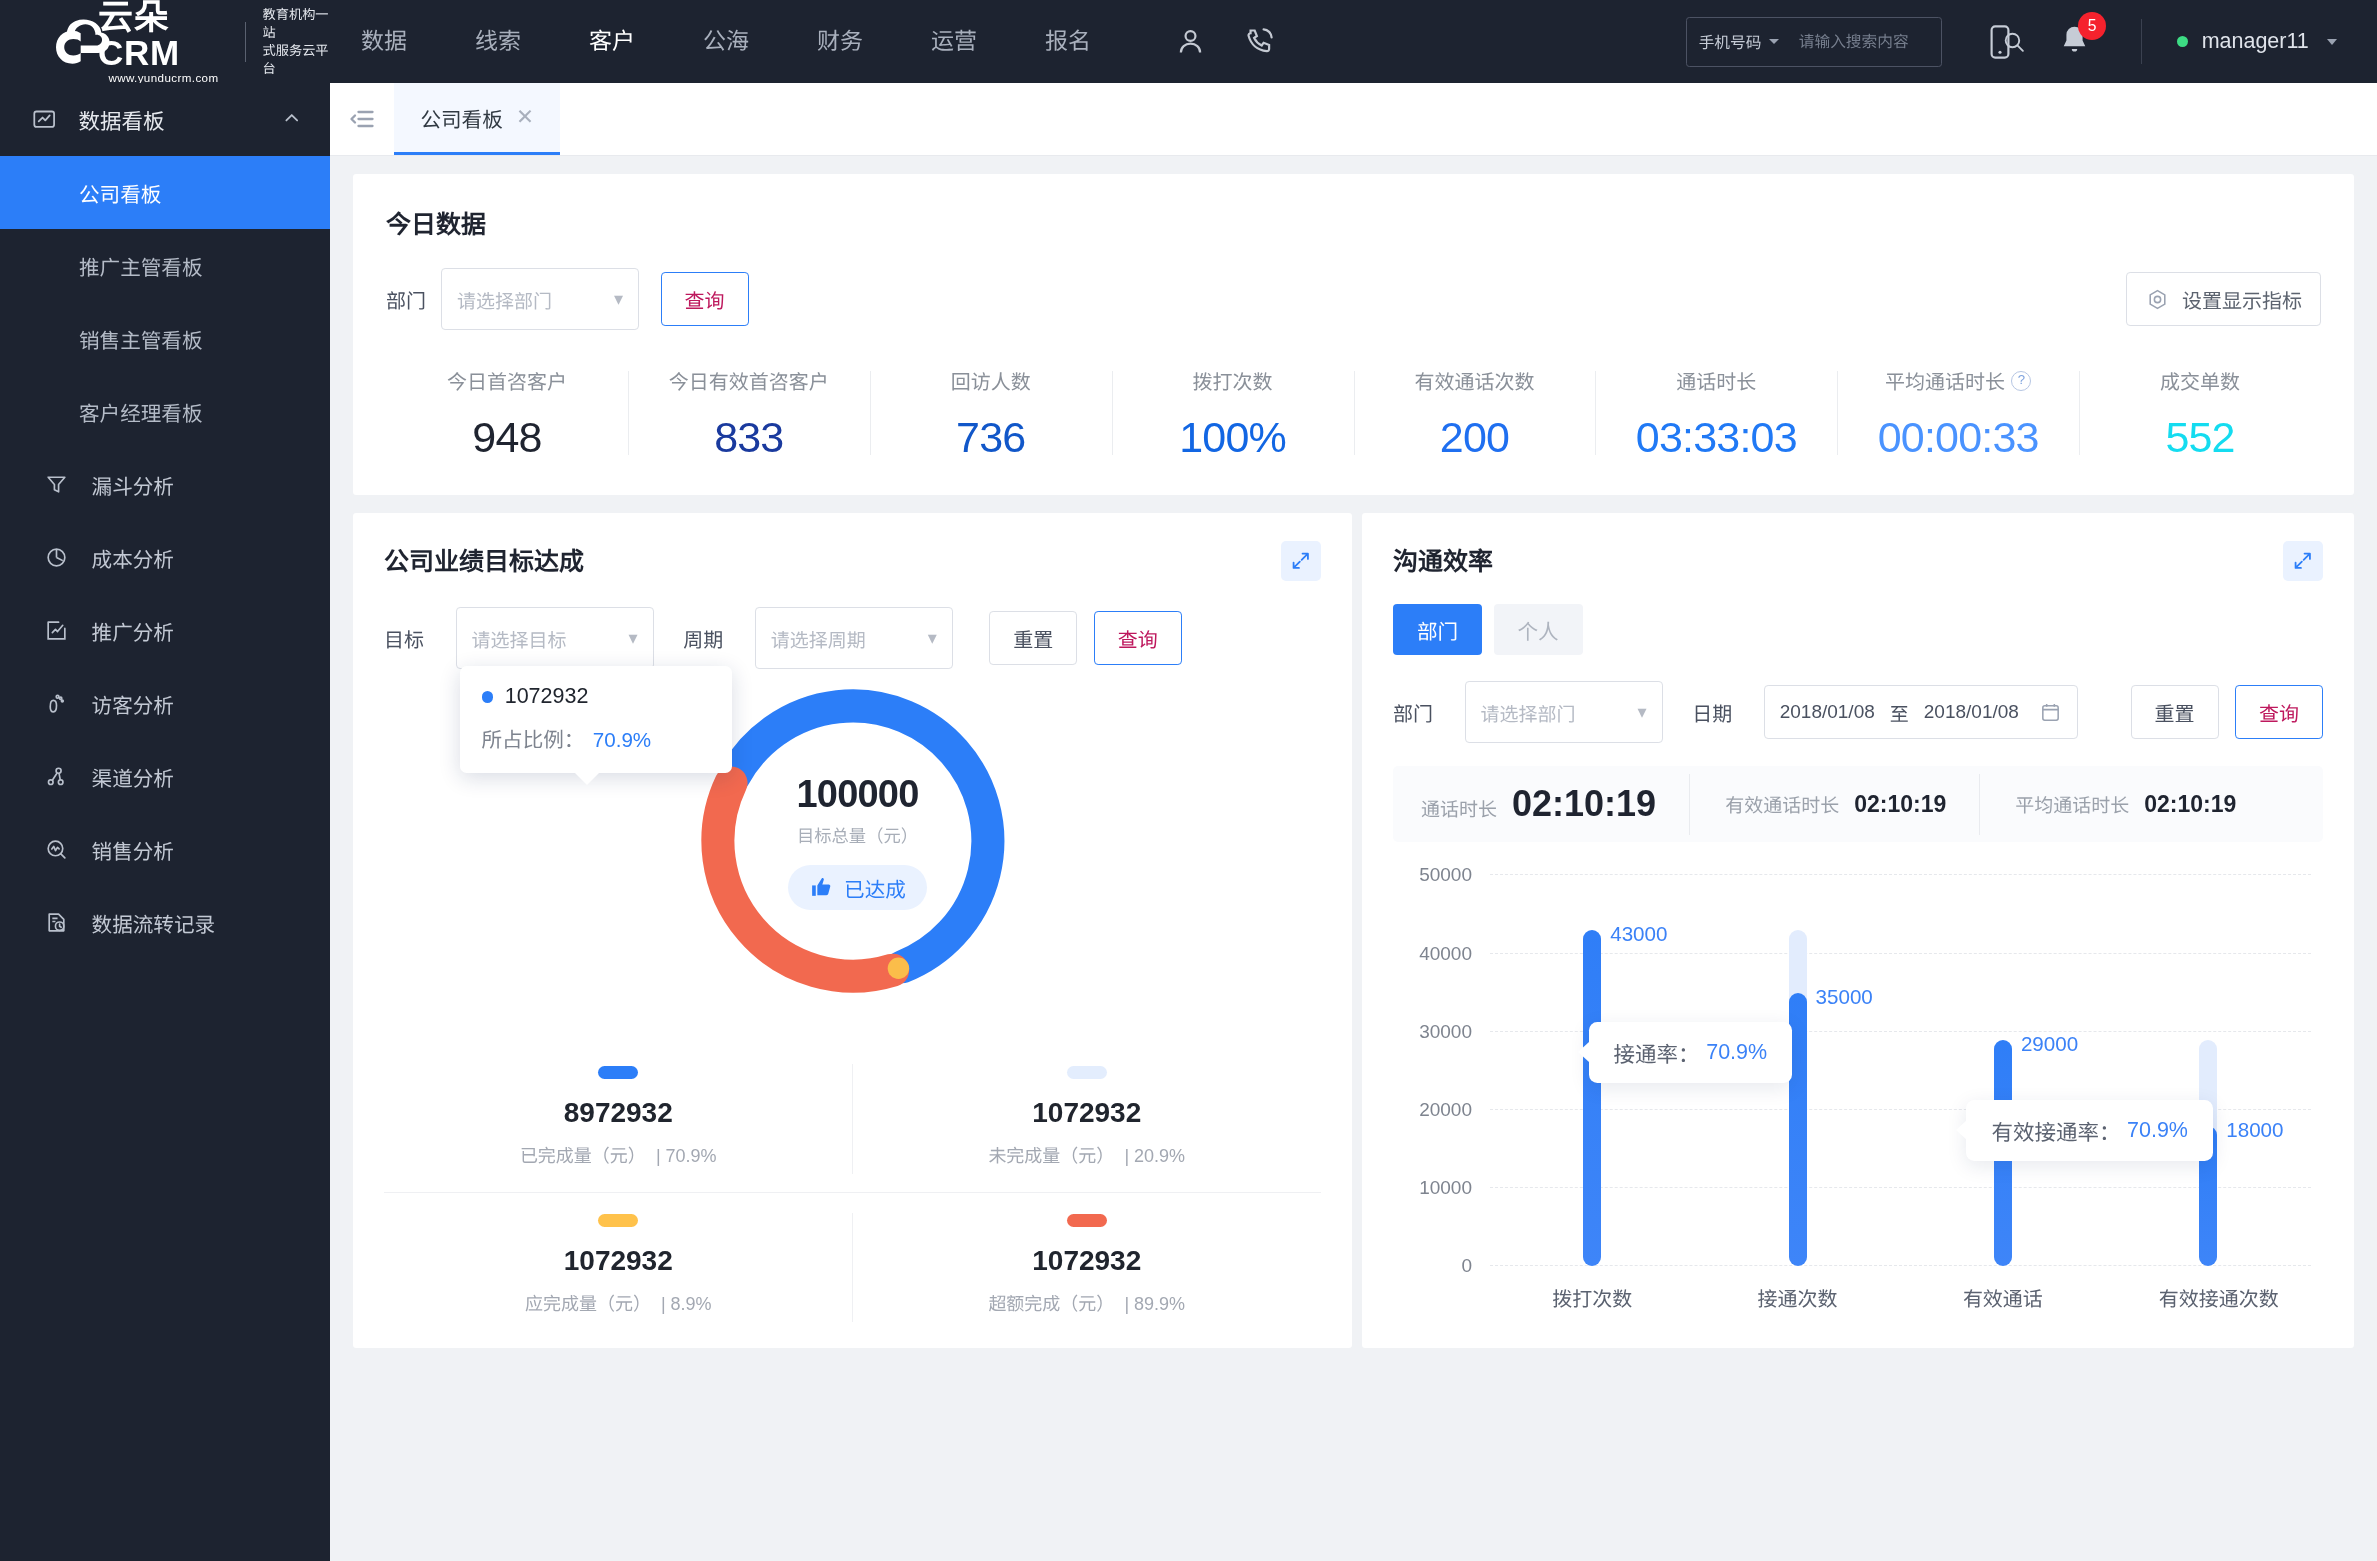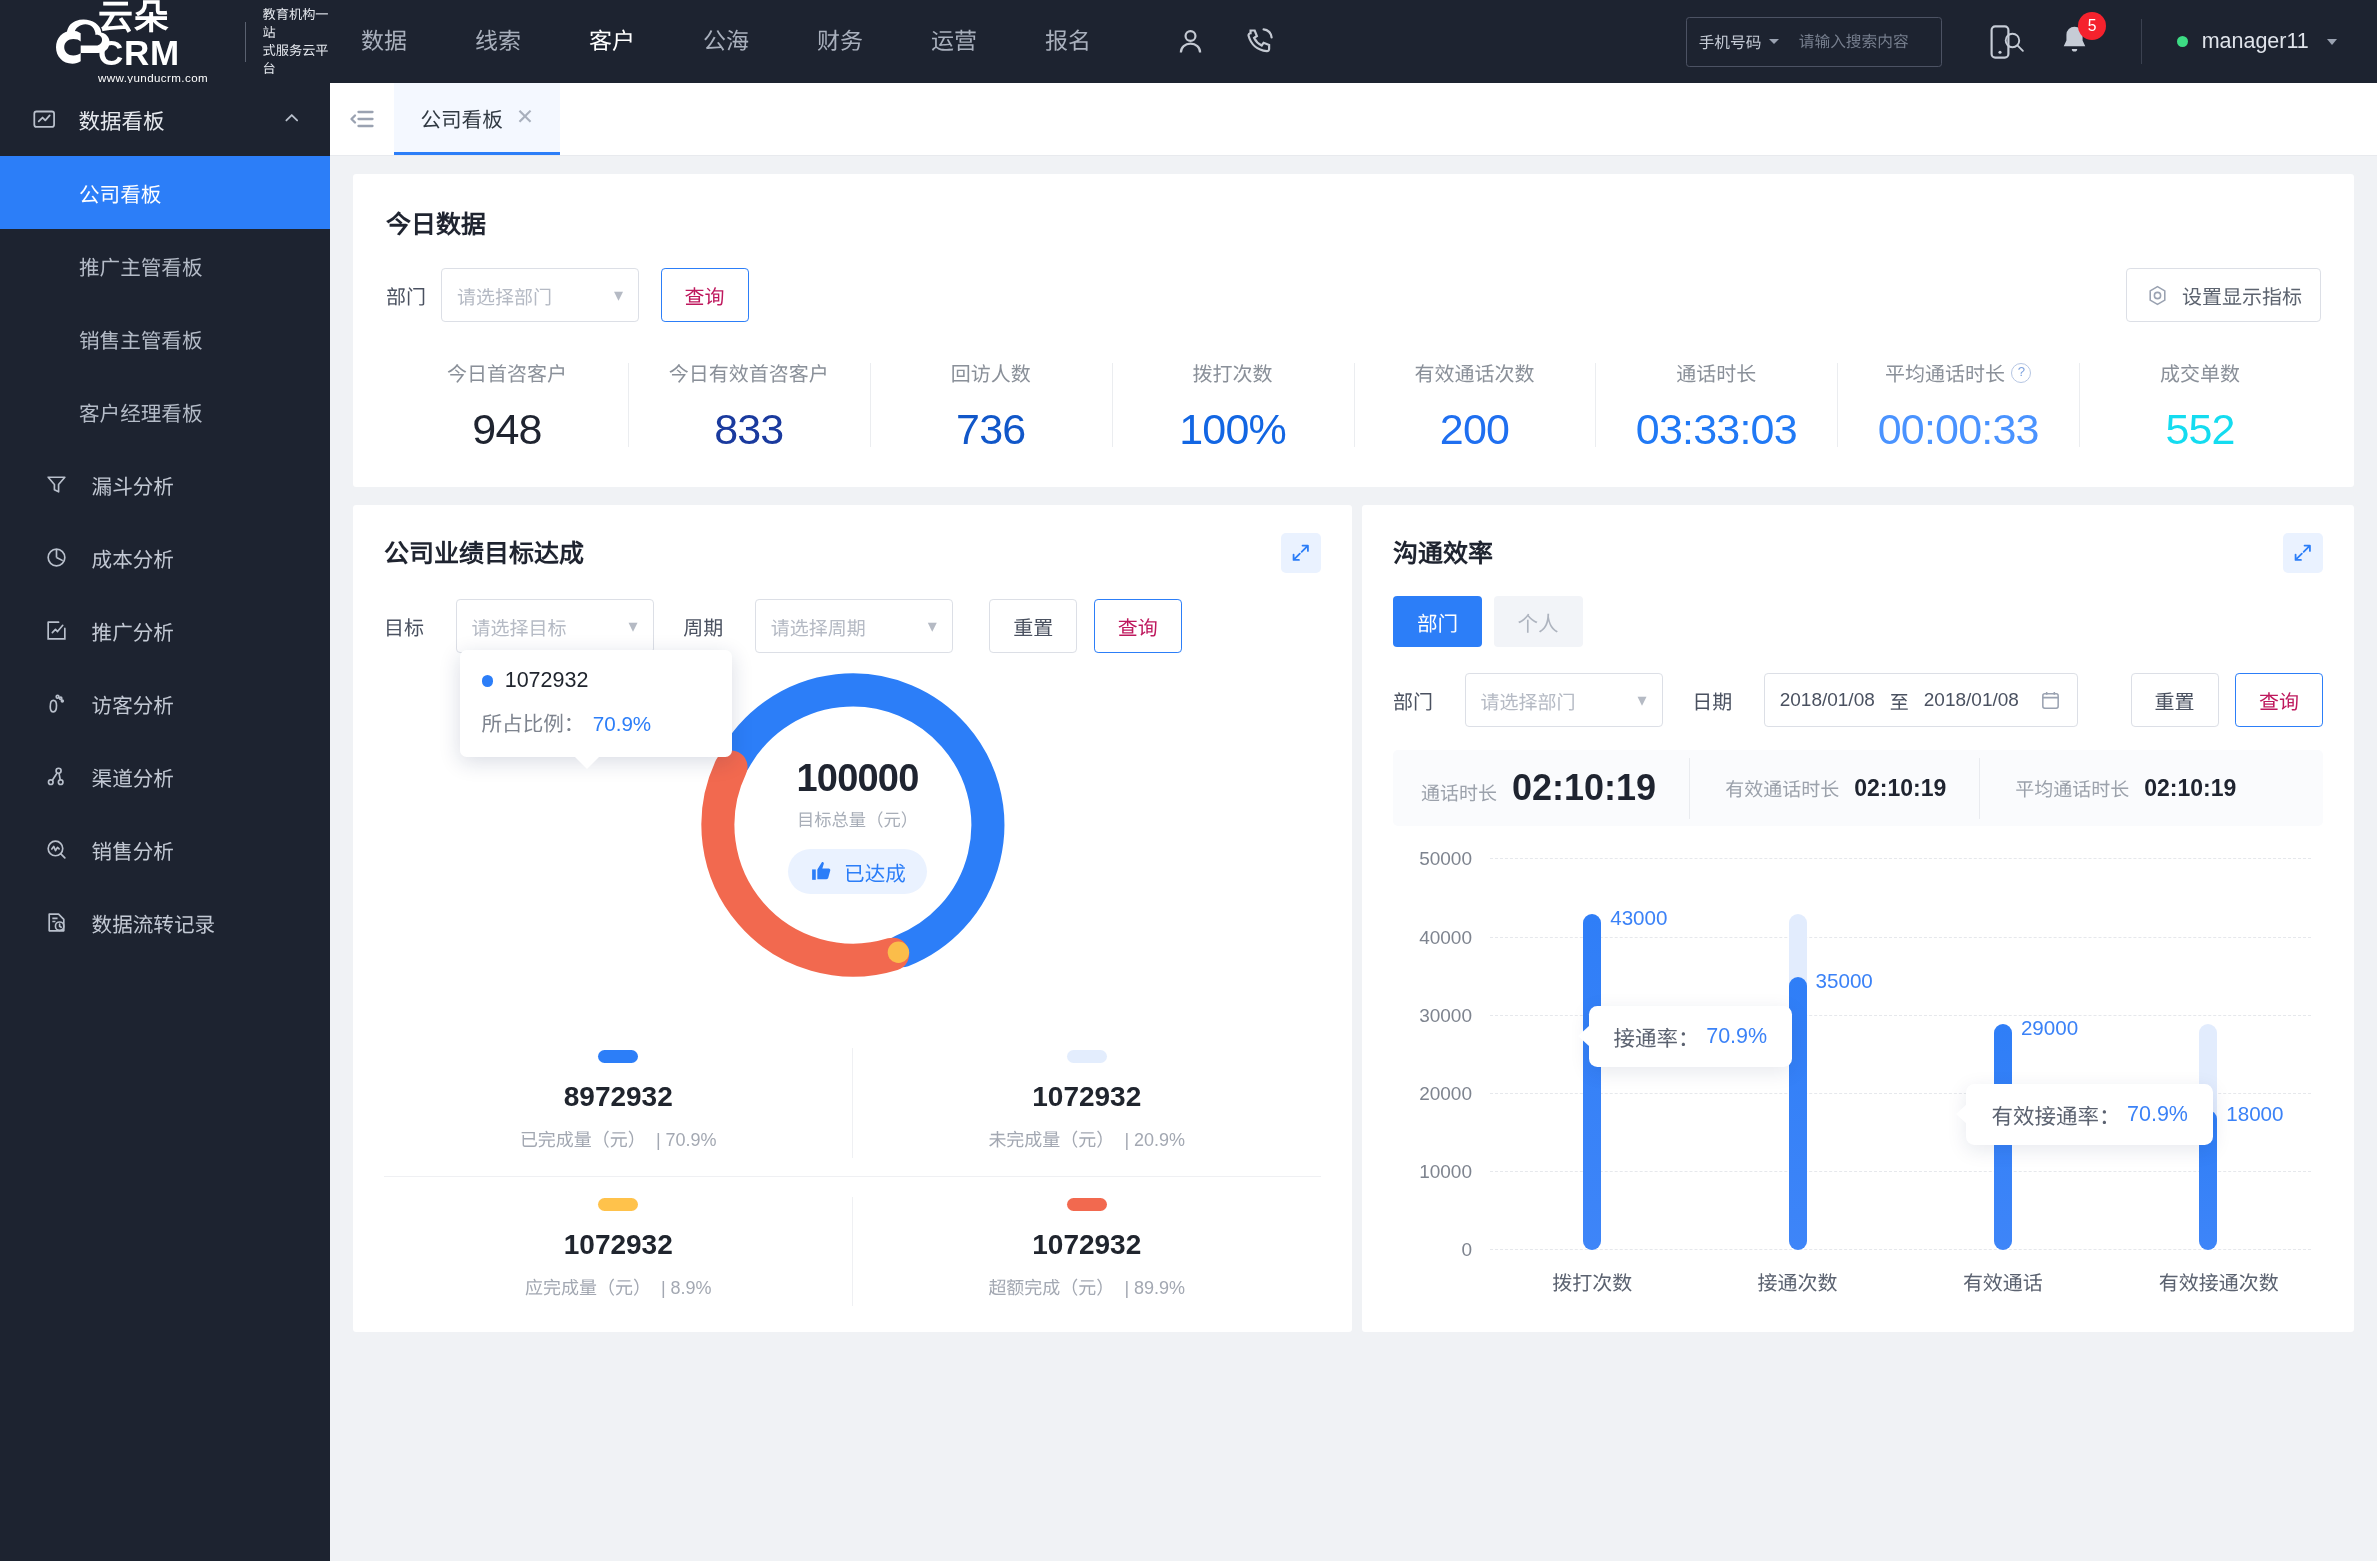--- a/index.html
+++ b/index.html
@@ -8,21 +8,21 @@
     font-family:"Liberation Sans","DejaVu Sans",sans-serif;
     background:#f0f2f5; color:#303133; overflow:hidden;
   }
   .app { width:2377px; height:1562px; display:flex; flex-direction:column; }
 
   
   .topbar { height:83px; background:#1d2330; display:flex; align-items:center; flex:0 0 83px; }
   .logo-wrap { width:330px; display:flex; align-items:center; padding-left:51px; gap:0; }
   .logo-cloud { position:relative; width:61px; height:51px; }
   .logo-cloud svg { position:absolute; left:0; top:0; }
-  .logo-text { display:flex; flex-direction:column; margin-left:-5px; }
+  .logo-text { display:flex; flex-direction:column; margin-left:-5px;align-items:center; }
   .logo-main { font-size:35px; font-weight:700; color:#fff; letter-spacing:0.8px; line-height:36px; }
   .logo-url { font-size:11.6px; color:#fff; letter-spacing:0.4px; line-height:13.2px; }
   .logo-div { width:0.8px; height:40px; background:#5a6170; margin:0 16.5px; }
   .logo-tag { font-size:13.2px; color:#e4e7ed; line-height:18px; }
 
   .nav { display:flex; align-items:center; gap:6px; height:102px; }
   .nav-item { padding:0 31px; font-size:23px; color:#a9b0bd; line-height:83px; cursor:pointer; }
   .nav-item.active { color:#fff; }
   .nav-icons { display:flex; align-items:center; gap:36px; margin-left:46px; }
   .nav-icon { color:#c4c9d2; display:flex; align-items:center; }
@@ -89,21 +89,21 @@
   .content { flex:1; padding:18px 23px 0 23px; overflow:hidden; }
 
   .card { background:#fff; border-radius:3.3px; }
 
   
   .today { padding:30px 33px 33px 33px; }
   .card-title { font-size:25px; font-weight:700; color:#1f2430; }
   .today-filter { display:flex; align-items:center; margin-top:28px; }
   .f-label { font-size:20px; color:#4a5160; margin-right:15px; }
   .select {
-    width:198px; height:54px; border:0.8px solid #dcdfe6; border-radius:4.1px; display:flex;
+    width:198px; height:62px; border:0.8px solid #dcdfe6; border-radius:4.1px; display:flex;
     align-items:center; padding:0 15px; cursor:pointer; background:#fff;
   }
   .sel-ph { font-size:19px; color:#b5bac4; flex:1; white-space:nowrap; }
   .sel-caret { color:#b5bac4; font-size:18px; }
   .btn {
     height:54px; min-width:88px; border:0.8px solid #dcdfe6; border-radius:4.1px; background:#fff;
     font-size:20px; color:#4a5160; display:flex; align-items:center; justify-content:center;
     cursor:pointer; font-family:inherit; padding:0 18px;
   }
   .btn.primary { border-color:#2c7ef8; color:#be185d; }

